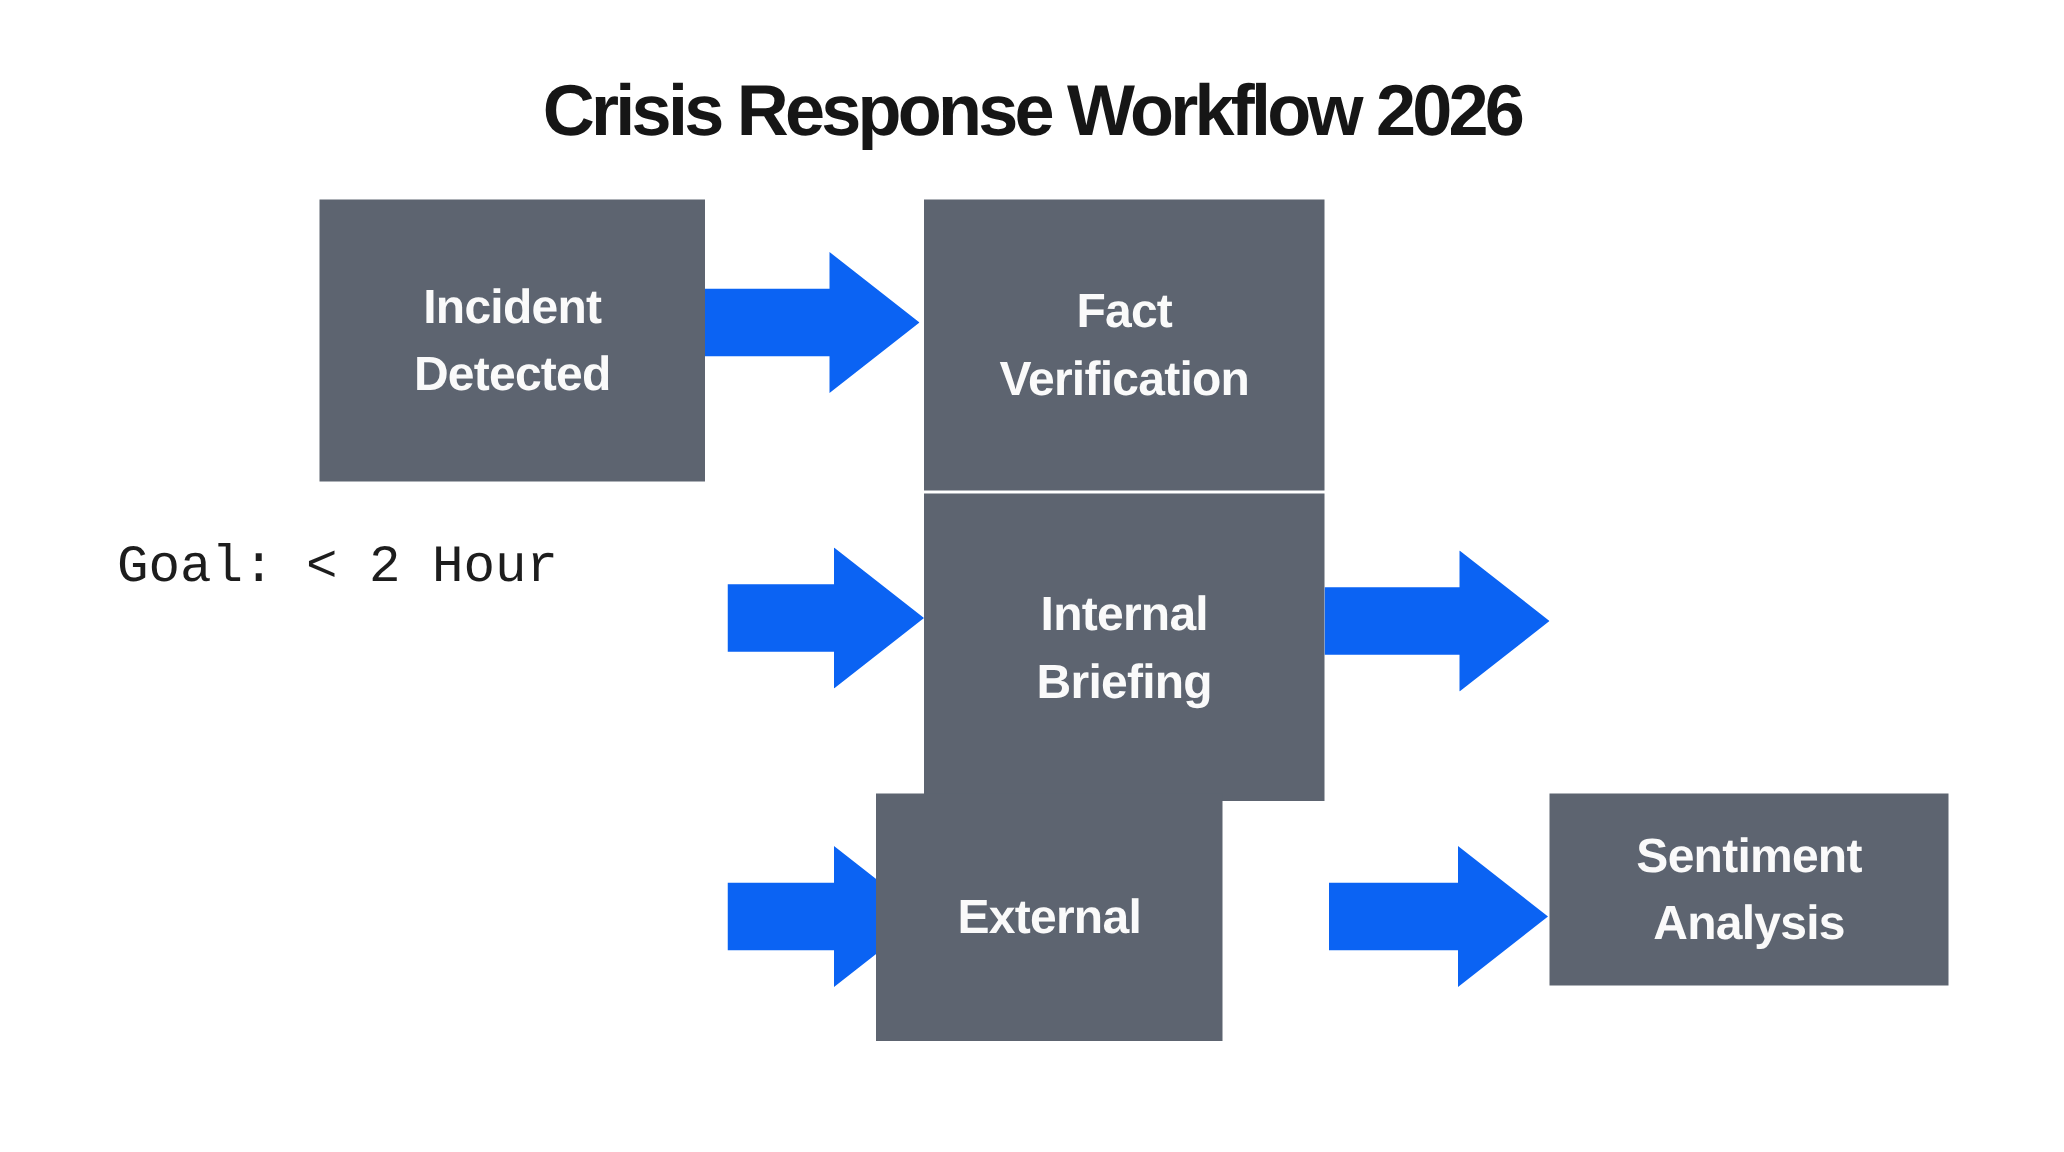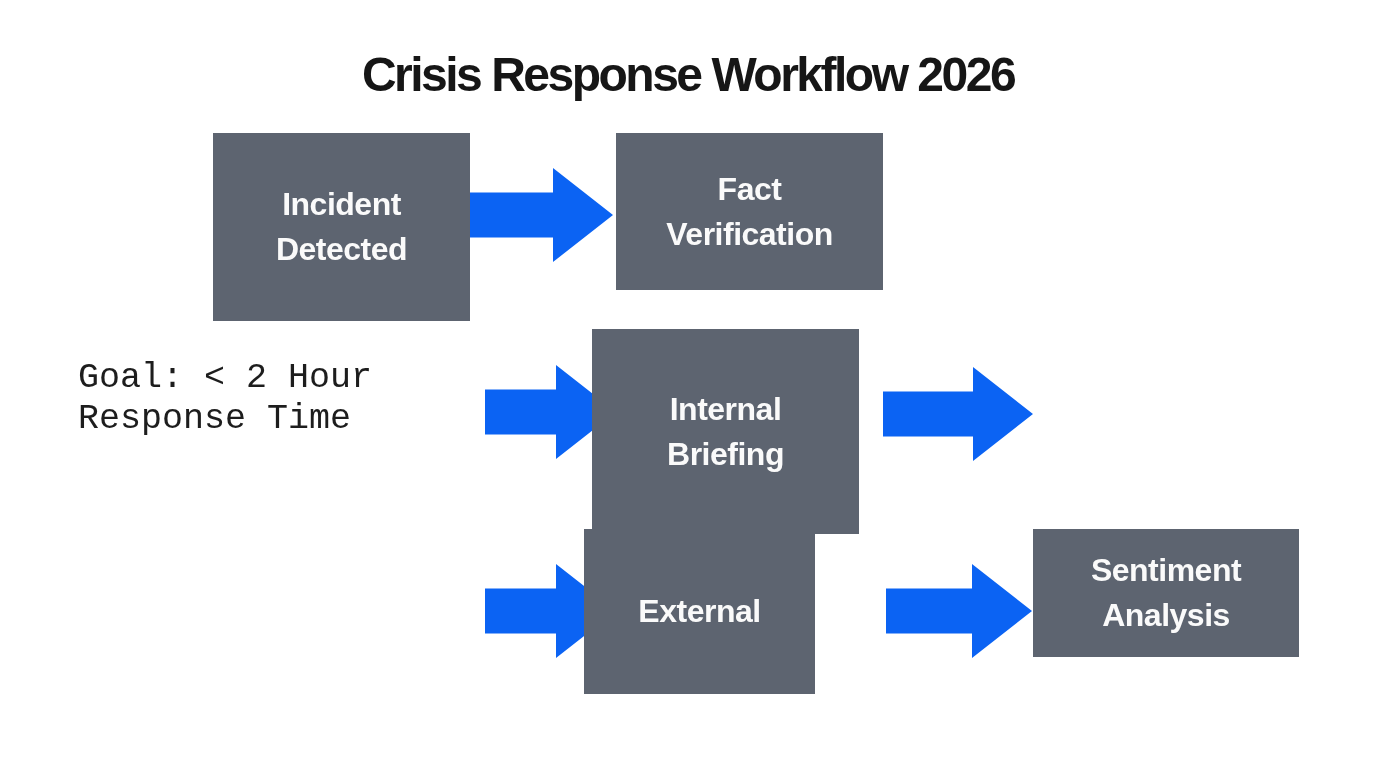--- a/index.html
+++ b/index.html
@@ -37,22 +37,22 @@
     align-items: center;
     justify-content: center;
     text-align: center;
     font-size: 32px;
     font-weight: 700;
     line-height: 45px;
     letter-spacing: -0.5px;
   }
   .node span { display: block; }
   #node-1 { left: 213px; top: 133px; width: 257px; height: 188px; }
-  #node-2 { left: 616px; top: 133px; width: 267px; height: 157px; text-align: right; }
-  #node-3 { left: 592px; top: 329px; width: 267px; height: 205px; }
+  #node-2 { left: 616px; top: 133px; width: 267px; height: 194px; text-align: right; }
+  #node-3 { left: 616px; top: 329px; width: 267px; height: 205px; }
   #node-4 { left: 584px; top: 529px; width: 231px; height: 165px; gap: 25px; }
   #node-5 { left: 1033px; top: 529px; width: 266px; height: 128px; }
 
   .arrow { position: absolute; display: block; }
   .arrow polygon { fill: var(--arrow, #0b63f3); }
   #arrow-1 { left: 470px; top: 168px; }
   #arrow-2 { left: 485px; top: 365px; }
   #arrow-3 { left: 883px; top: 367px; }
   #arrow-4 { left: 485px; top: 564px; }
   #arrow-5 { left: 886px; top: 564px; }
@@ -85,21 +85,20 @@
     <polygon points="0,24.5 83,24.5 83,0 143,47 83,94 83,69.5 0,69.5"></polygon>
   </svg>
 
   <div class="node" id="node-2">
     <span>Fact</span>
     <span>Verification</span>
   </div>
 
   <div class="goal-note">
     <span>Goal: &lt; 2 Hour</span>
-    <span>Response Time</span>
   </div>
 
   <svg class="arrow" id="arrow-2" width="131" height="94" aria-label="arrow into internal-briefing">
     <polygon points="0,24.5 71,24.5 71,0 131,47 71,94 71,69.5 0,69.5"></polygon>
   </svg>
 
   <div class="node" id="node-3">
     <span>Internal</span>
     <span>Briefing</span>
   </div>

